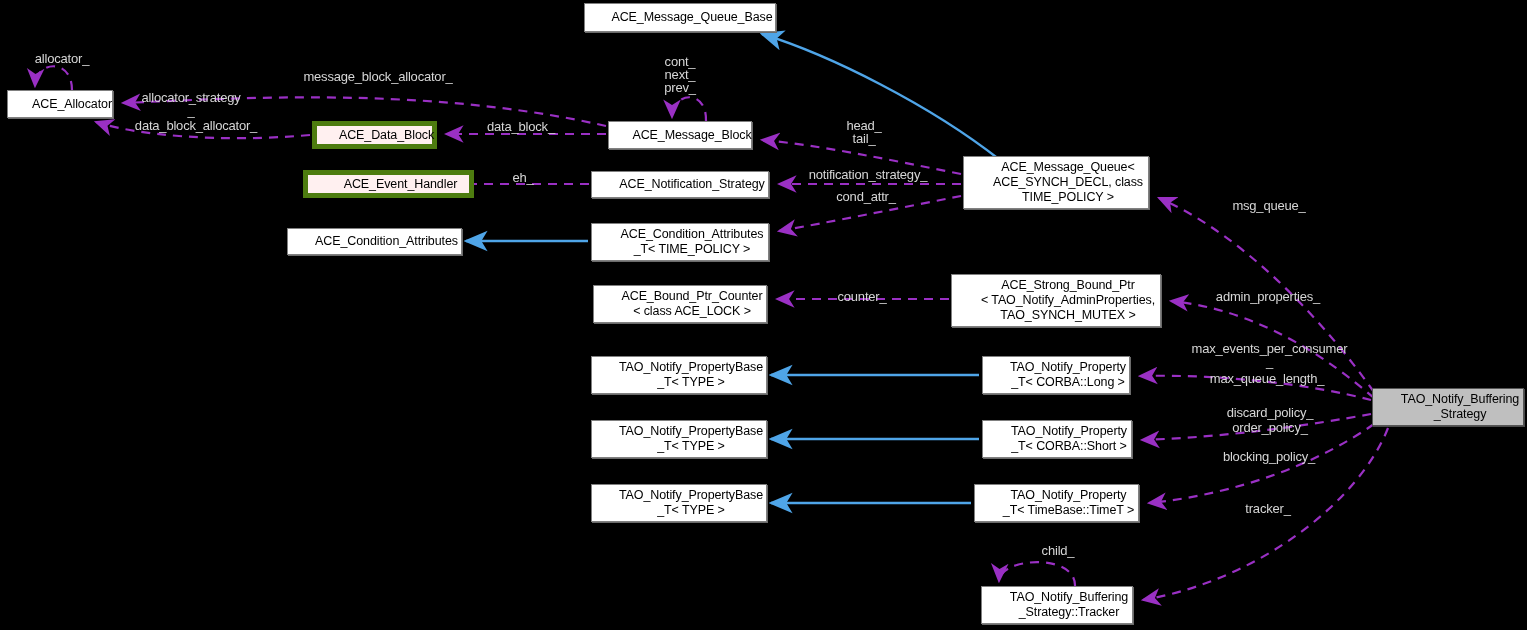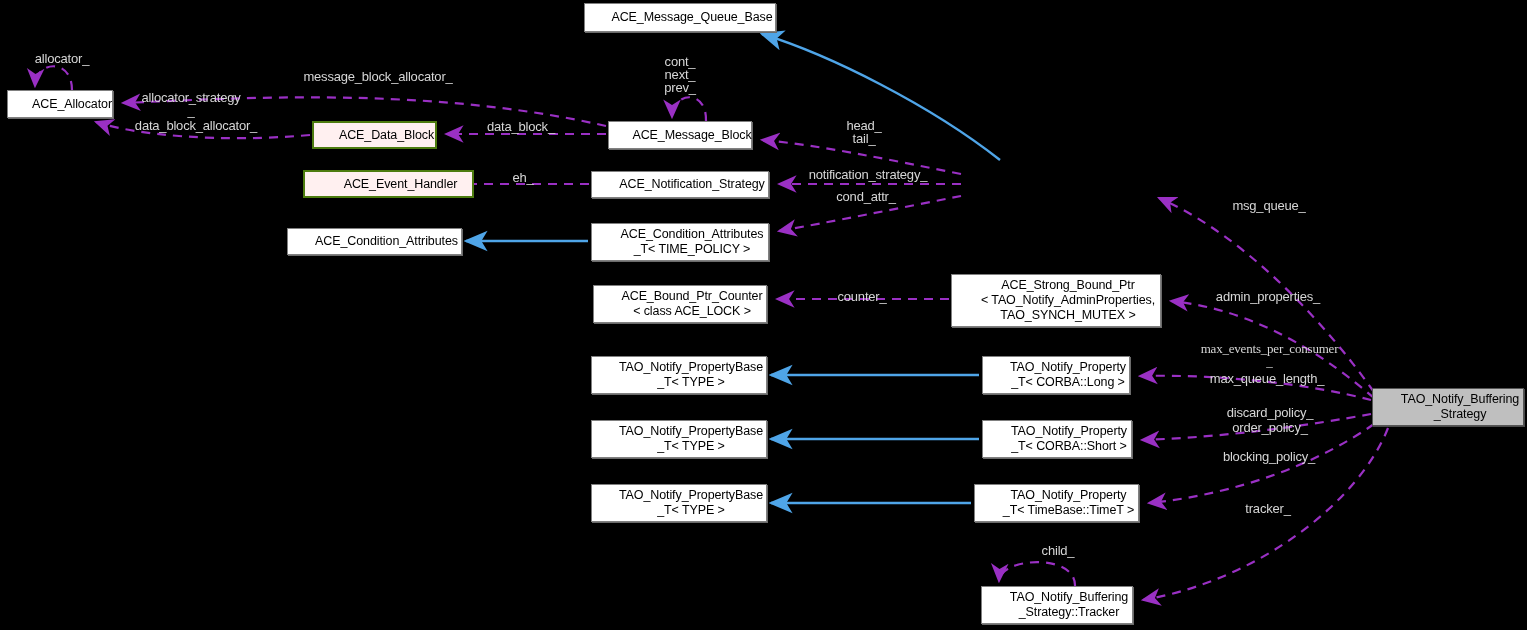--- a/index.html
+++ b/index.html
@@ -33,21 +33,21 @@
     line-height: 15px;
     color: #000000;
     background: #ffffff;
     border: 1px solid #808080;
     box-shadow: 1px 1px 0 0 #6b6b6b;
     white-space: pre;
     letter-spacing: -0.1px;
     padding-left: 24px;
   }
   .node.red {
-    border: 2px solid #4d7c0f;
+    border: 5px solid #4d7c0f;
     background: #fff0f0;
     box-shadow: none;
   }
   .node.current {
     background: #bfbfbf;
     border: 1px solid #555555;
     box-shadow: 1px 1px 0 0 #4a4a4a;
   }
   .edge-label {
     position: absolute;
@@ -131,20 +131,23 @@
 
   <div class="node red" style="left:303px;top:170px;width:171px;height:28px;">ACE_Event_Handler</div>
 
   <div class="node plain" style="left:591px;top:171px;width:178px;height:27px;">ACE_Notification_Strategy</div>
 
   <div class="node plain" style="left:287px;top:228px;width:175px;height:27px;">ACE_Condition_Attributes</div>
 
   <div class="node plain" style="left:591px;top:223px;width:178px;height:38px;">ACE_Condition_Attributes
 _T&lt; TIME_POLICY &gt;</div>
 
+  <div class="node plain" style="left:963px;top:156px;width:186px;height:53px;">ACE_Message_Queue&lt;
+ACE_SYNCH_DECL, class
+TIME_POLICY &gt;</div>
 
   <div class="node plain" style="left:593px;top:285px;width:174px;height:38px;">ACE_Bound_Ptr_Counter
 &lt; class ACE_LOCK &gt;</div>
 
   <div class="node plain" style="left:951px;top:274px;width:210px;height:53px;">ACE_Strong_Bound_Ptr
 &lt; TAO_Notify_AdminProperties,
 TAO_SYNCH_MUTEX &gt;</div>
 
   <div class="node plain" style="left:591px;top:356px;width:176px;height:38px;">TAO_Notify_PropertyBase
 _T&lt; TYPE &gt;</div>
@@ -180,21 +183,21 @@
 prev_</div>
   <div class="edge-label" style="left:482px;top:120px;width:78px;">data_block_</div>
   <div class="edge-label" style="left:841px;top:119px;width:46px;">head_
 tail_</div>
   <div class="edge-label" style="left:510px;top:171px;width:26px;">eh_</div>
   <div class="edge-label" style="left:802px;top:168px;width:132px;">notification_strategy_</div>
   <div class="edge-label" style="left:831px;top:190px;width:70px;">cond_attr_</div>
   <div class="edge-label" style="left:1228px;top:199px;width:82px;">msg_queue_</div>
   <div class="edge-label" style="left:833px;top:290px;width:58px;">counter_</div>
   <div class="edge-label" style="left:1210px;top:290px;width:116px;">admin_properties_</div>
-  <div class="edge-label" style="left:1188px;top:342px;width:163px;font-family:Liberation Serif, serif;">max_events_per_consumer
+  <div class="edge-label" style="left:1188px;top:342px;width:163px;">max_events_per_consumer
 _</div>
   <div class="edge-label" style="left:1205px;top:372px;width:124px;">max_queue_length_</div>
   <div class="edge-label" style="left:1221px;top:406px;width:98px;">discard_policy_</div>
   <div class="edge-label" style="left:1225px;top:421px;width:90px;">order_policy_</div>
   <div class="edge-label" style="left:1216px;top:450px;width:106px;">blocking_policy_</div>
   <div class="edge-label" style="left:1240px;top:502px;width:56px;">tracker_</div>
   <div class="edge-label" style="left:1036px;top:544px;width:44px;">child_</div>
 
 </div>
 

